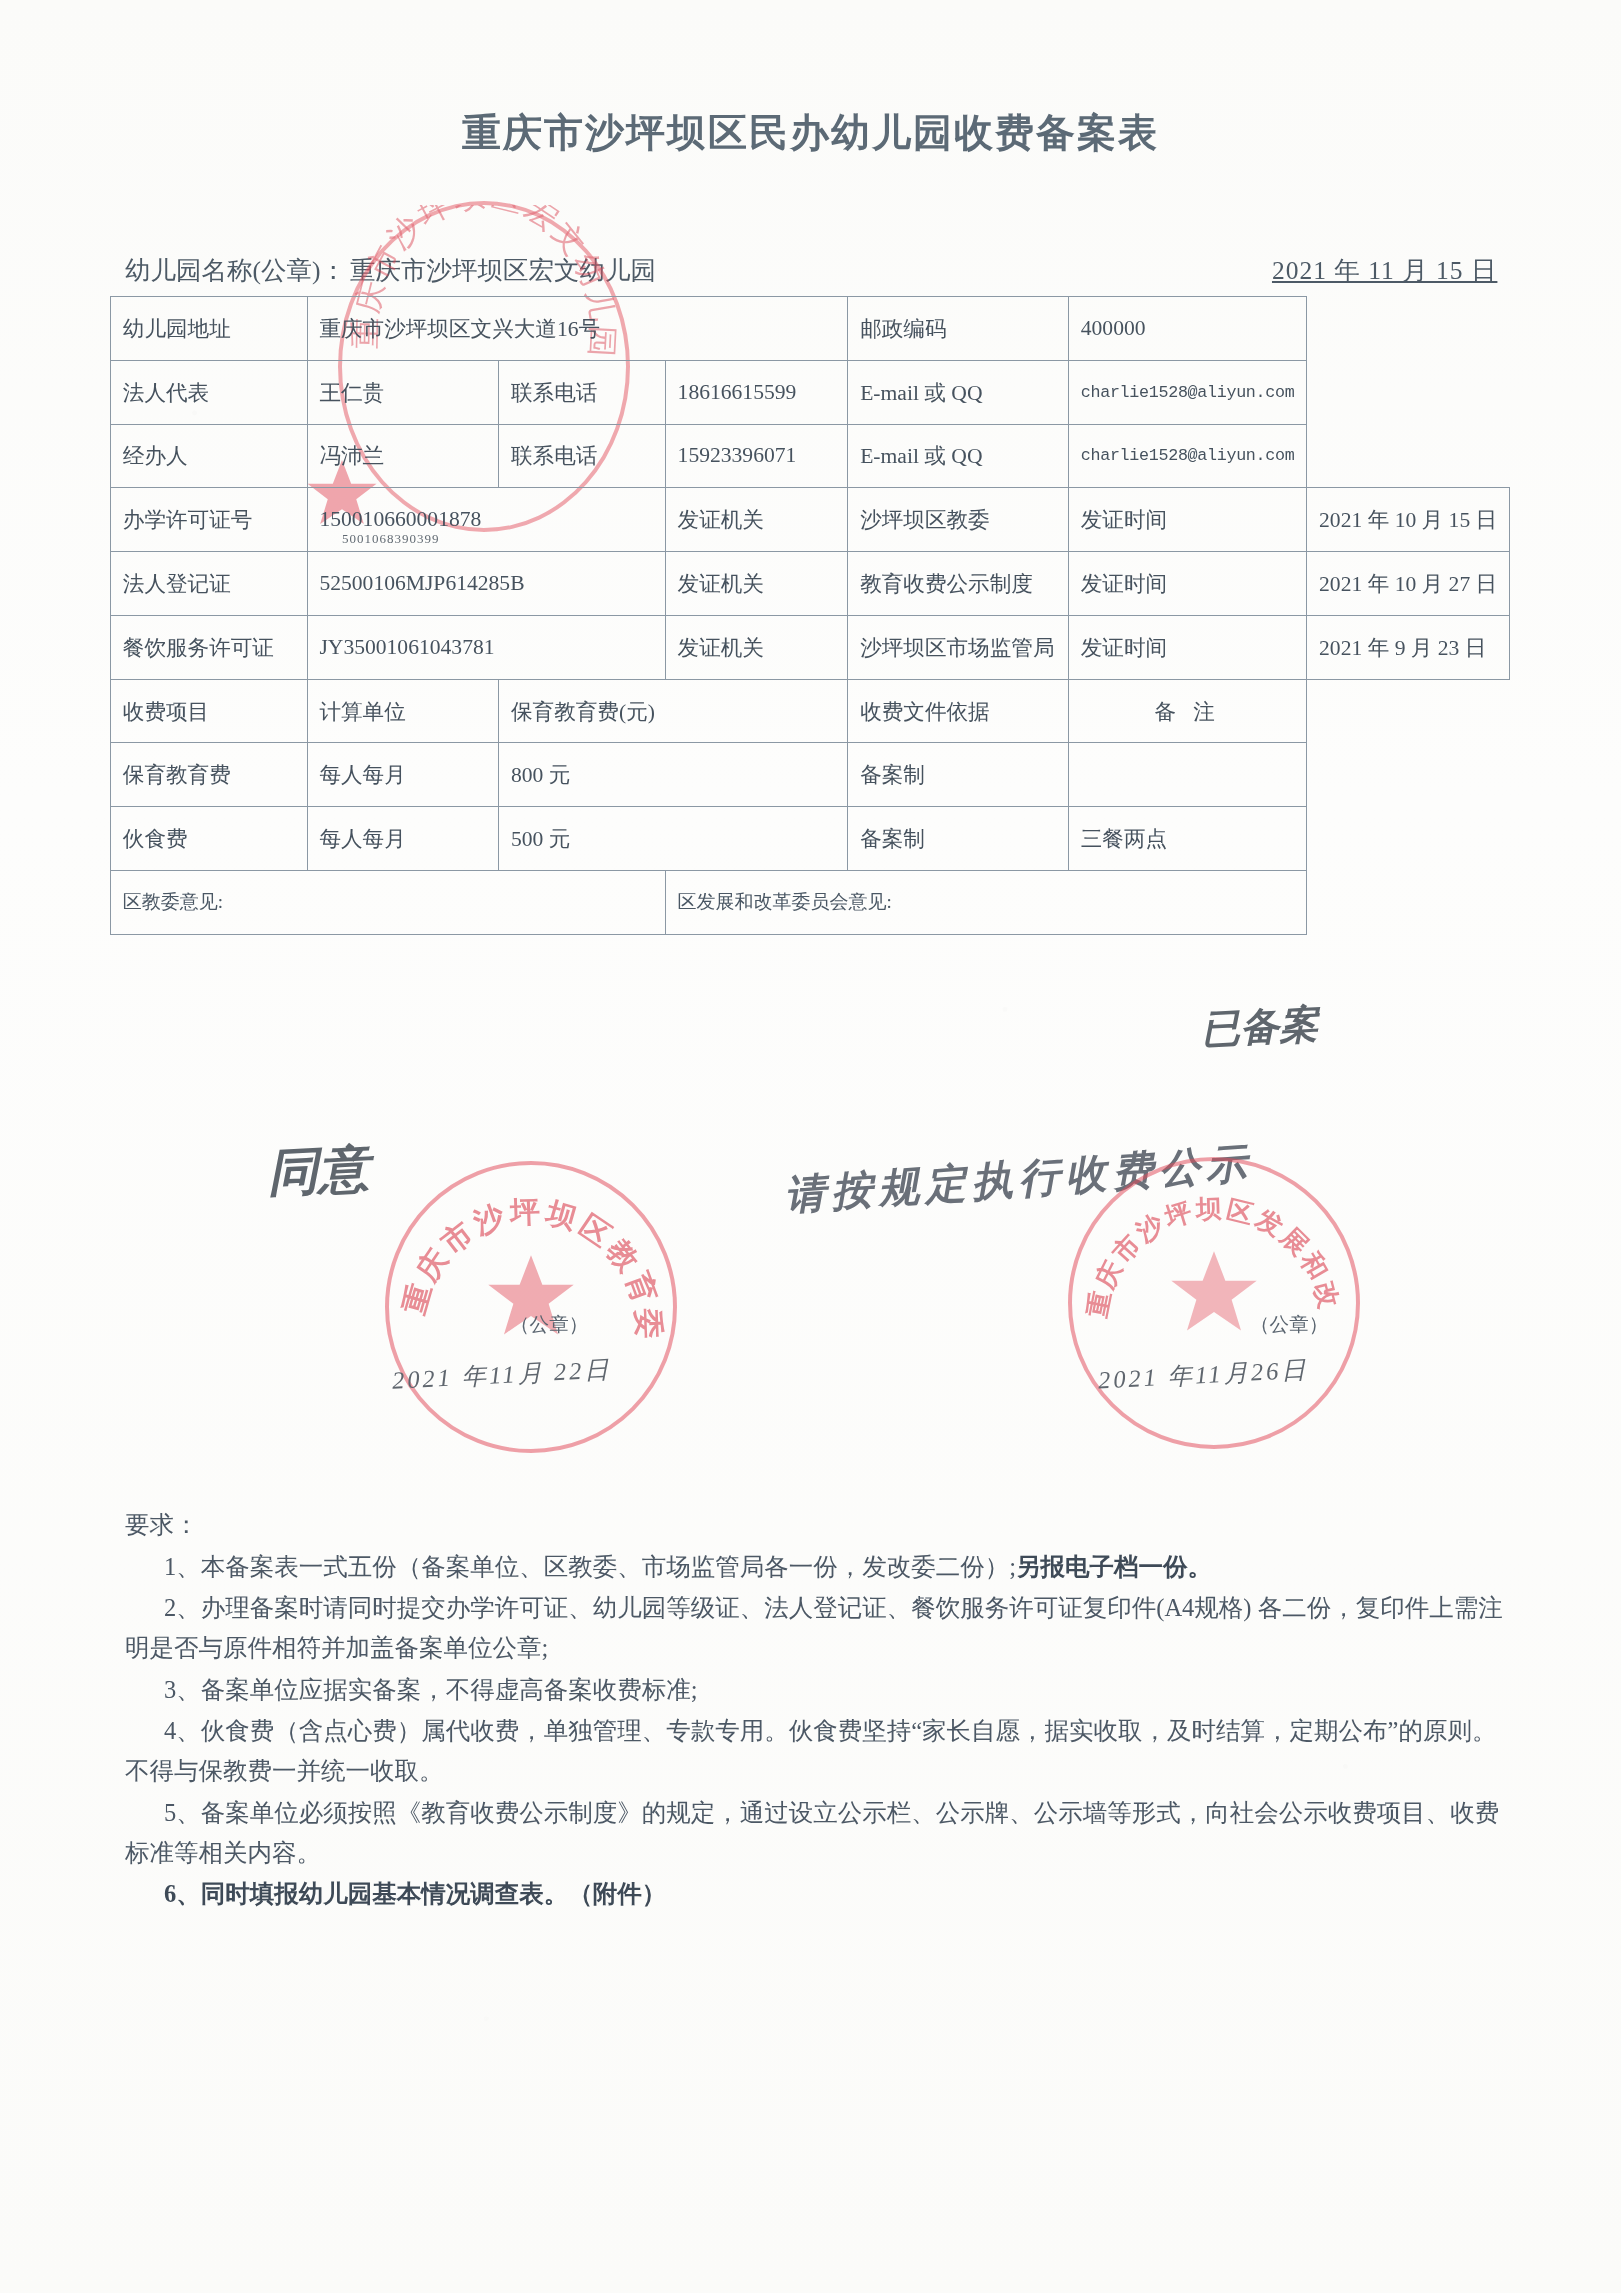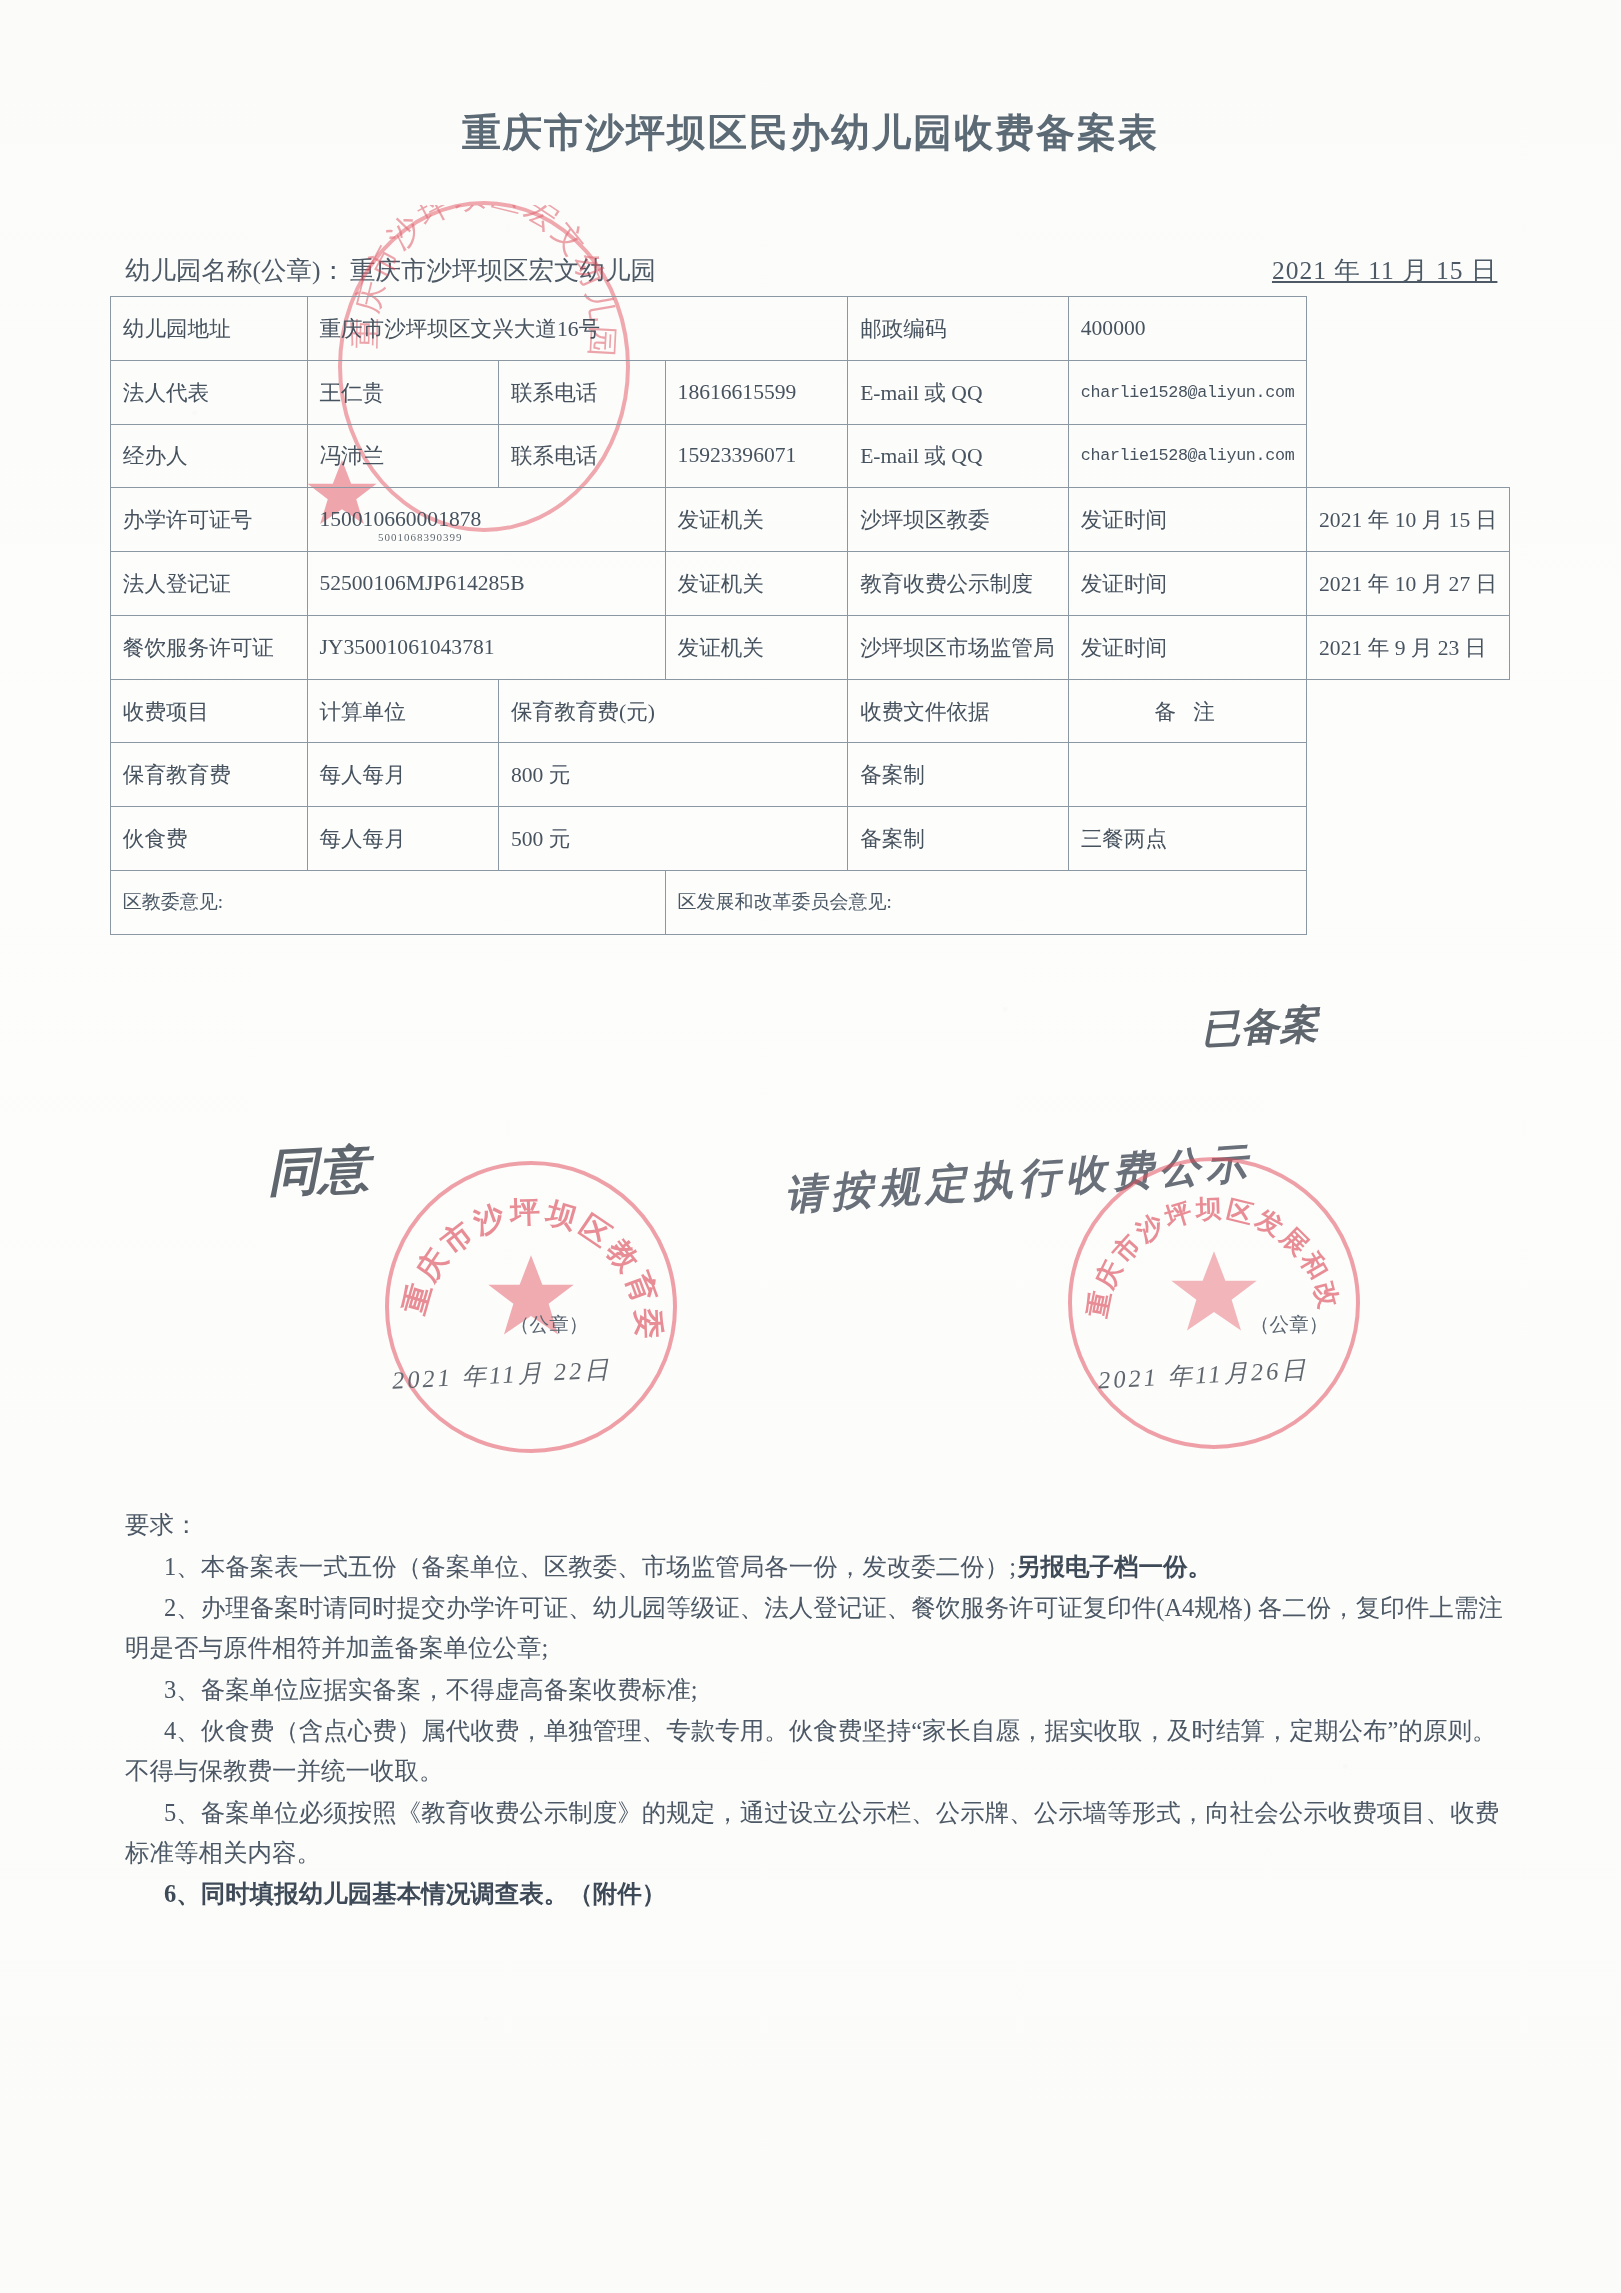--- a/index.html
+++ b/index.html
@@ -150,21 +150,21 @@
           <text font-size="11" letter-spacing="1" fill="rgba(219,70,85,.6)">
             <textPath href="#sp1" startOffset="6%">重庆市沙坪坝区宏文幼儿园</textPath>
           </text>
         </svg>
       </div>
       <div class="star">
         <svg width="76" height="76" viewBox="0 0 24 24" style="margin:-38px 0 0 -38px;">
           <polygon points="12,1.6 14.9,9.1 22.9,9.1 16.5,14 18.9,21.8 12,17.1 5.1,21.8 7.5,14 1.1,9.1 9.1,9.1" fill="rgba(226,78,92,.62)"></polygon>
         </svg>
       </div>
-      <div class="bottomtext" style="font-size:11px;letter-spacing:1px;margin-left:36px;">5001068390399</div>
+      <div class="bottomtext" style="font-size:13px;letter-spacing:1px;">5001068390399</div>
     </div>
 
     <table class="main">
       <tbody>
           <tr>
         <td style="width:172px">幼儿园地址</td>
         <td colspan="3" style="width:583px">重庆市沙坪坝区文兴大道16号</td>
         <td style="width:196px">邮政编码</td>
         <td>400000</td>
       </tr>

